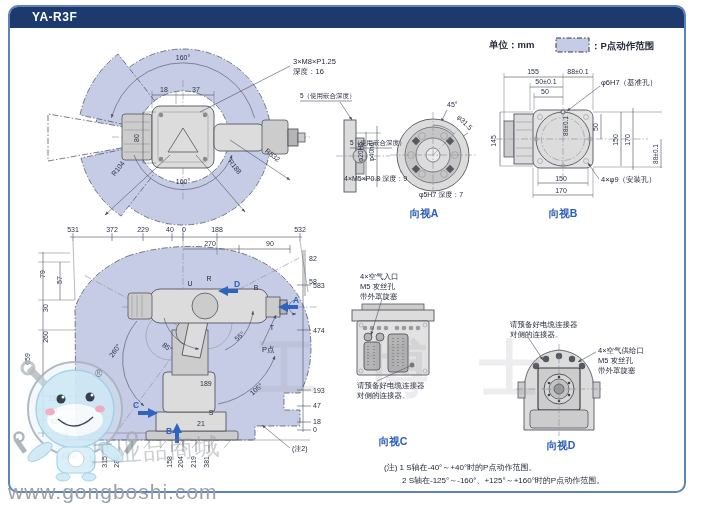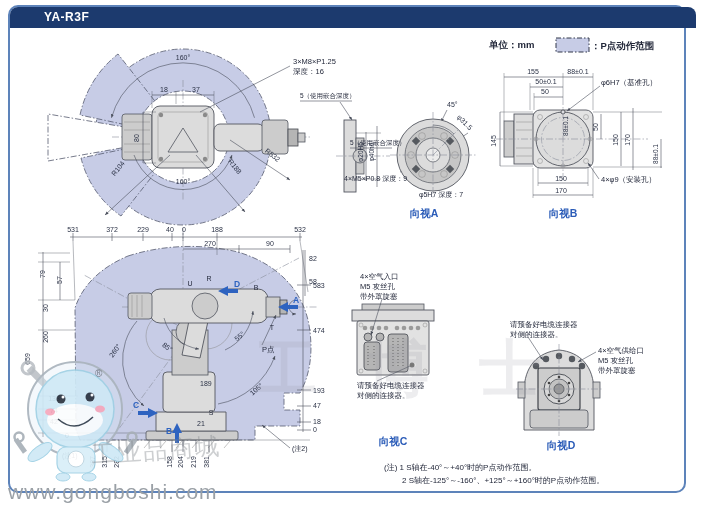--- a/index.html
+++ b/index.html
@@ -2,21 +2,21 @@
 <html><head>
 <meta charset="utf-8">
 <style>
   html,body{margin:0;padding:0;background:#fff;}
   .page{position:relative;width:712px;height:515px;background:#fff;overflow:hidden;
         font-family:"Liberation Sans","DejaVu Sans",sans-serif;}
   .frame{position:absolute;left:8px;top:5px;width:674px;height:484px;
          border:2px solid #5d83ba;border-radius:10px;background:#fff;}
   .header{position:absolute;left:10px;top:7px;width:674px;height:21px;
           background:#1c3a6e;border-radius:8px 8px 0 0;color:#fff;
-          font-weight:bold;font-size:12px;line-height:21px;padding-left:12px;}
+          font-weight:bold;font-size:12px;line-height:21px;padding-left:0;}
   .header span{margin-left:22px;letter-spacing:.5px;}
   svg{position:absolute;left:0;top:0;}
   text{font-family:"Liberation Sans","DejaVu Sans",sans-serif;}
   .t6{font-size:6.5px}.t7{font-size:7px}.t75{font-size:7.5px}.t8{font-size:8px}.t9{font-size:9.5px}
   .dim{fill:#2b3246}
   .ann{fill:#23283a}
   .vl{fill:#2b5cb8;font-weight:bold;font-size:10.5px}
   .bl{fill:#2e63c0;font-weight:bold;font-size:8.5px}
   .rng{fill:#c7cce6;stroke:#555a6e;stroke-width:.8;stroke-dasharray:6 2 1.5 2}
   .rngw{fill:#ffffff;stroke:#555a6e;stroke-width:.8;stroke-dasharray:6 2 1.5 2}

